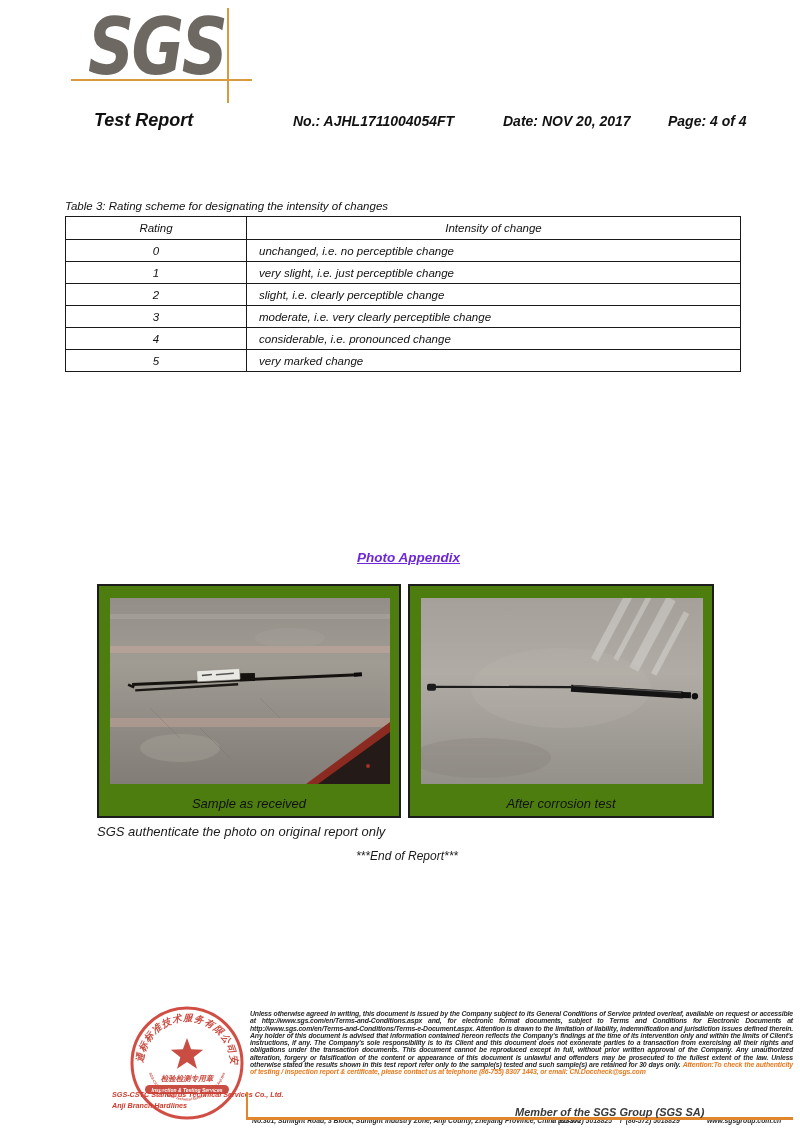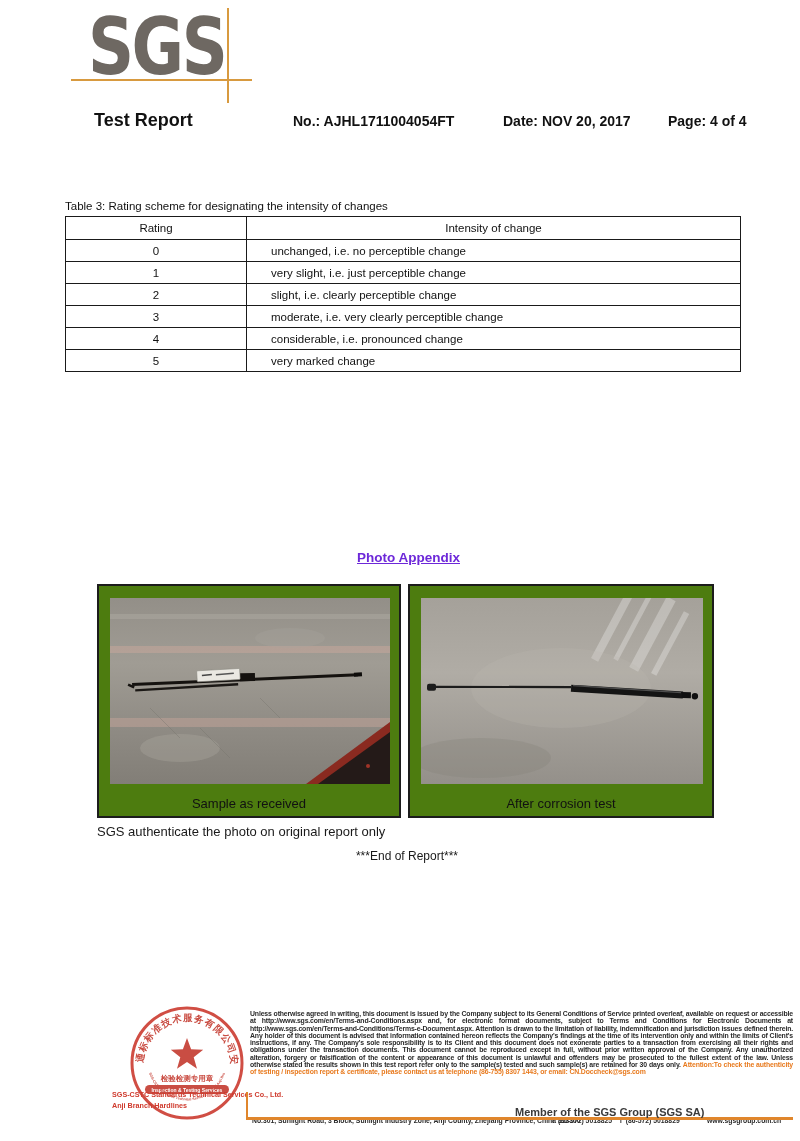--- a/index.html
+++ b/index.html
@@ -1,38 +1,38 @@
 <!DOCTYPE html>
 <html><head>
 <meta charset="utf-8">
 <style>
   * { margin:0; padding:0; box-sizing:border-box; }
   html,body { width:800px; height:1141px; background:#ffffff; font-family:"Liberation Sans", sans-serif; }
-  .page { position:relative; width:800px; height:1141px; background:#ffffff; overflow:hidden; }
+  .page { position:relative; width:800px; height:1141px; background:#ffffff; overflow:hidden;font-style:italic; }
 
   
   .logo-text { position:absolute; left:88px; top:14px; font-family:"DejaVu Sans", sans-serif;
     font-weight:bold; font-size:78px; line-height:66px; color:#6e6862;
     transform:scaleX(0.82); transform-origin:left top; letter-spacing:-3px; }
   .logo-hline { position:absolute; left:71px; top:79px; width:181px; height:2px; background:#d89a3f; }
   .logo-vline { position:absolute; left:227px; top:8px; width:2px; height:95px; background:#d89a3f; }
 
   
   .title { position:absolute; left:94px; top:110px; font-size:18px; font-weight:bold; color:#111; }
   .hdr { position:absolute; top:113px; font-size:14px; font-weight:bold; color:#111; }
   .hdr-no { left:293px; } .hdr-date { left:503px; } .hdr-page { left:668px; }
 
   
   .tbl-caption { position:absolute; left:65px; top:200px; font-size:11.5px; color:#111; }
   table.rating { position:absolute; left:65px; top:216px; width:676px; border-collapse:collapse; }
   table.rating th, table.rating td { border:1.4px solid #1a1a1a; font-size:11.5px; color:#111; font-weight:normal; }
   table.rating th { height:23px; text-align:center;margin-top:30px; }
   table.rating td { height:22px; }
   td.rating-cell { width:181px; text-align:center; }
-  td.intensity-cell { text-align:left; padding-left:24px; }
+  td.intensity-cell { text-align:left; padding-left:12px; }
 
   
   .pa-heading-wrap { position:absolute; left:97px; top:548px; width:617px; text-align:center; }
   .pa-heading { font-size:13.5px; font-weight:bold; text-decoration:underline; color:#6d28d9;margin-left:6px; }
   .photo-frame { position:absolute; top:584px; height:234px; border:2px solid #1c1c1c; background:#4d7c0f; }
   .photo-frame.left { left:97px; width:304px; }
   .photo-frame.right { left:408px; width:306px; }
   .photo-img { position:absolute; left:11px; top:12px; }
   .photo-caption { position:absolute; left:0; bottom:5px; width:100%; text-align:center; font-size:13px; color:#111; }
   .pa-note { position:absolute; left:97px; top:824px; width:620px; text-align:left; font-size:13px; color:#1a1a1a; }

